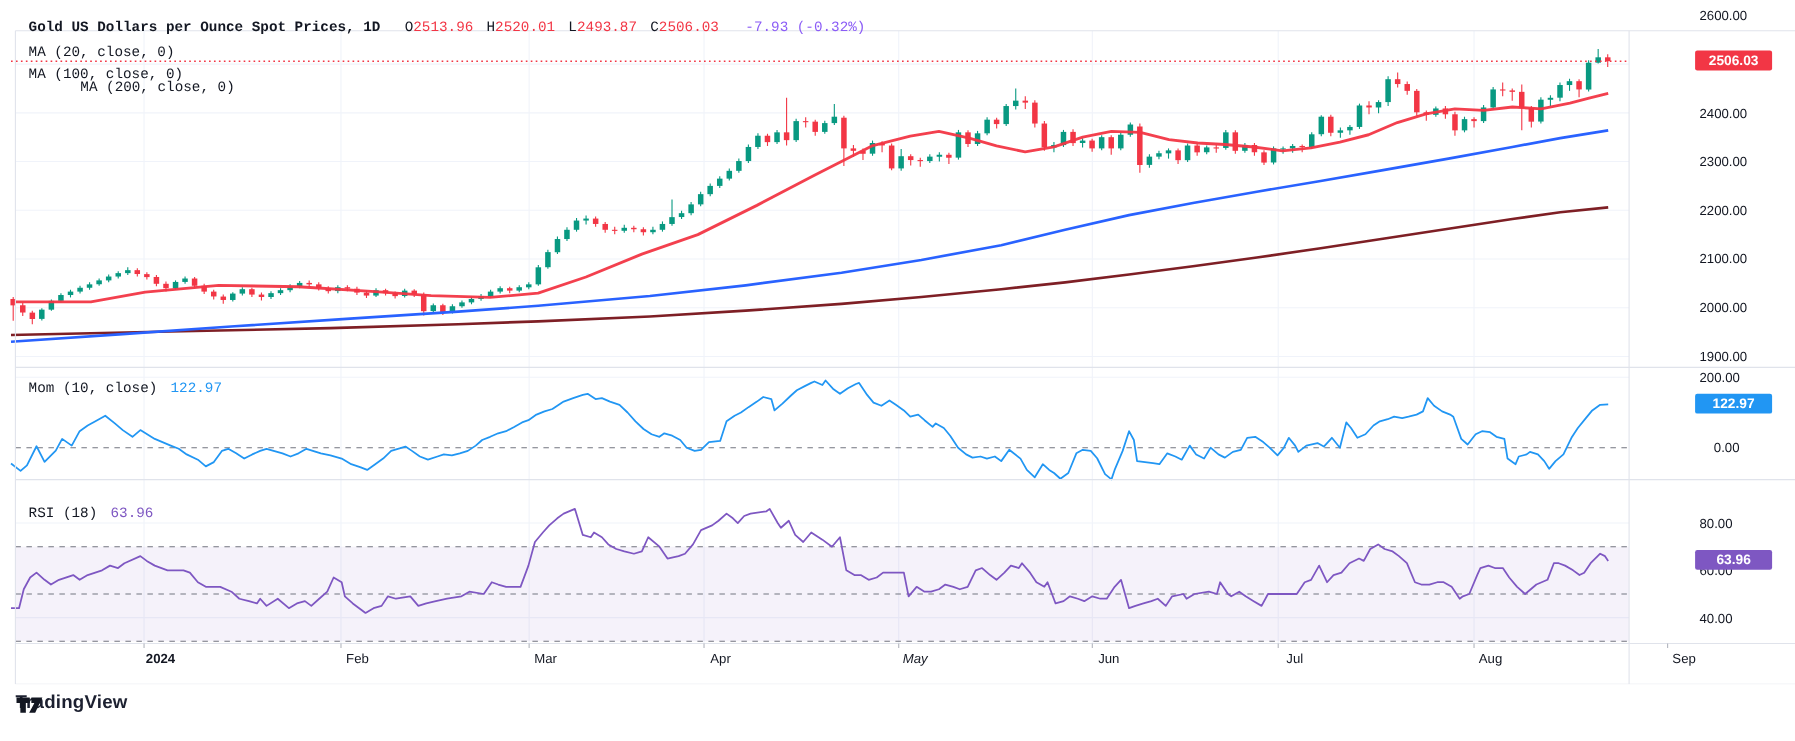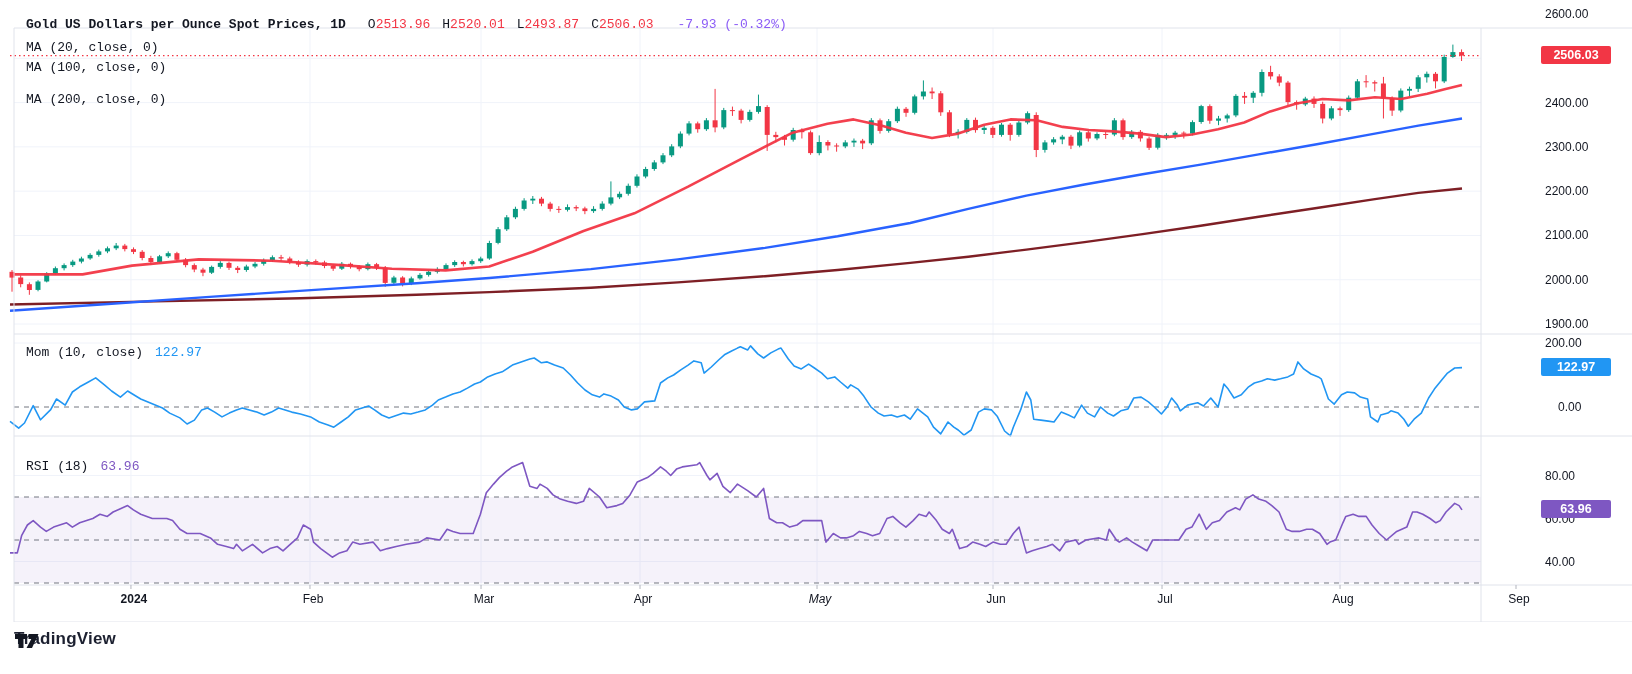--- a/index.html
+++ b/index.html
@@ -12,21 +12,21 @@
   .legend-title{font-weight:700;margin-right:10px;}
   .ohlc-pair{margin-left:8px;}
   .ohlc-k{color:#131722;}
   .ohlc-v{color:#f23645;}
   .chg{color:#8b5cf6;margin-left:20px;}
   .ind-val{margin-left:8px;}
   .axis-label{position:absolute;left:64px;font-size:12px;color:#131722;line-height:16px;z-index:2;}
   .badge{position:absolute;left:60px;width:70px;padding:2px 0;text-align:center;color:#fff;
          font-size:12.5px;font-weight:700;border-radius:2px;z-index:4;}
   #right-axis{position:absolute;left:1481px;top:0;width:151px;height:622px;z-index:3;}
-  #bottom-axis{position:absolute;left:3px;top:585px;width:1597px;height:37px;z-index:3;}
+  #bottom-axis{position:absolute;left:15px;top:585px;width:1597px;height:37px;z-index:3;}
   .month-label{position:absolute;top:7px;width:60px;margin-left:-30px;text-align:center;
                font-size:12px;color:#131722;}
   .month-label.year{font-weight:700;}
   #footer{position:absolute;left:0;top:622px;width:1632px;height:52px;background:#fff;z-index:6;}
   #brand{position:absolute;left:14px;top:7px;display:flex;align-items:center;gap:8px;
          text-decoration:none;cursor:pointer;}
   #brand-text{font-size:17px;font-weight:600;color:#1c2030;letter-spacing:.2px;}
 </style>
 </head>
 <body>
@@ -426,21 +426,21 @@
     <span class="ohlc-pair"><span class="ohlc-k">L</span><span class="ohlc-v">2493.87</span></span>
     <span class="ohlc-pair"><span class="ohlc-k">C</span><span class="ohlc-v">2506.03</span></span>
     <span class="chg">-7.93 (-0.32%)</span>
   </div>
   <div class="legend-row" style="top:40px;">
     <span>MA (20, close, 0)</span>
   </div>
   <div class="legend-row" style="top:60px;">
     <span>MA (100, close, 0)</span>
   </div>
-  <div class="legend-row" style="top:92px;">
+  <div class="legend-row" style="top:72px;margin-left:47px;">
     <span>MA (200, close, 0)</span>
   </div>
   <div class="legend-row" style="top:345px;">
     <span>Mom (10, close)</span>
     <span class="ind-val" style="color:#2196f3;">122.97</span>
   </div>
   <div class="legend-row" style="top:459px;">
     <span>RSI (18)</span>
     <span class="ind-val" style="color:#7e57c2;">63.96</span>
   </div>

